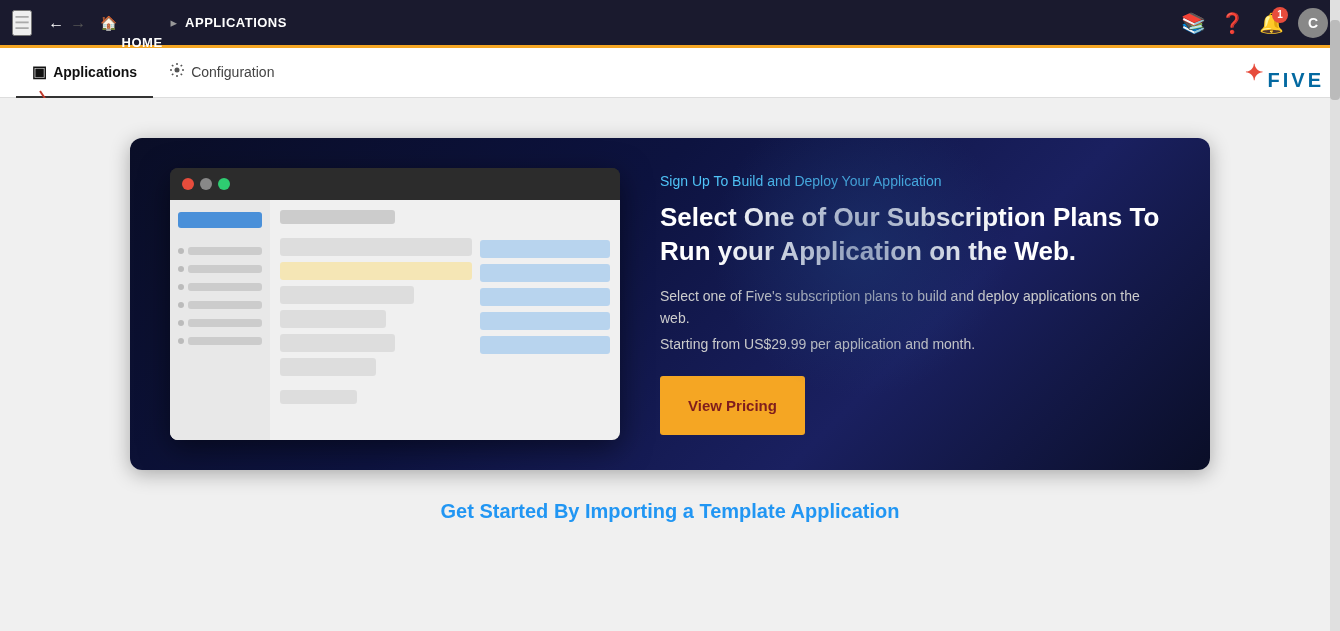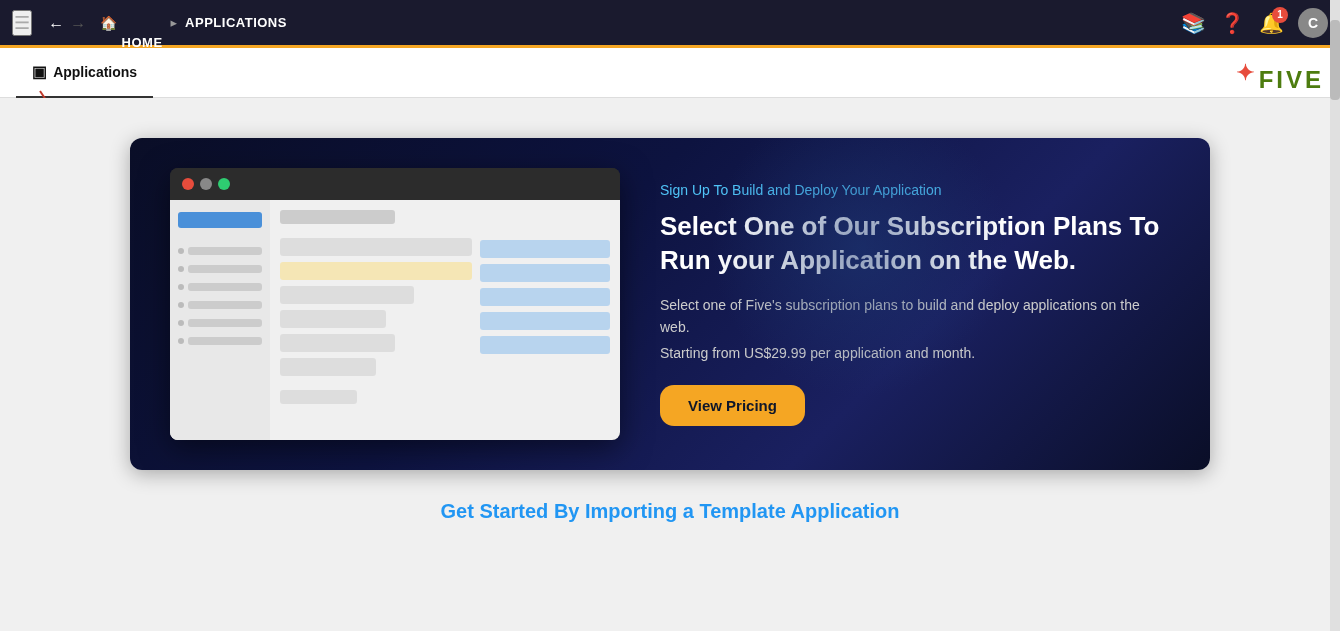--- a/index.html
+++ b/index.html
@@ -300,24 +300,24 @@
     }
     .promo-desc {
       color: #ccc;
       font-size: 14px;
       line-height: 1.6;
       margin-bottom: 20px;
     }
     .promo-desc p { margin-bottom: 4px; }
     .view-pricing-btn {
       background: #f5a623;
-      color: #0f172a;
+      color: #7f1d1d;
       border: none;
-      padding: 12px 28px;
-      border-radius: 14px;
+      padding: 21px 28px;
+      border-radius: 3px;
       font-size: 15px;
       font-weight: bold;
       cursor: pointer;
       display: inline-block;
     }
 
     
     .bottom-text {
       margin-top: 30px;
       font-size: 20px;
@@ -367,30 +367,39 @@
     </div>
     <div class="nav-avatar">C</div>
   </div>
 </nav>
 
 <div class="sub-nav">
   <a class="sub-nav-item active">
     <span class="icon">▣</span>
     <span>Applications</span>
   </a>
+  <a class="sub-nav-item">
+    <span class="icon">
+      <svg width="16" height="16" viewBox="0 0 16 16" fill="#555">
+        <circle cx="8" cy="8" r="2.5"></circle>
+        <path d="M8 1v2M8 13v2M1 8h2M13 8h2M2.93 2.93l1.41 1.41M11.66 11.66l1.41 1.41M2.93 13.07l1.41-1.41M11.66 4.34l1.41-1.41" stroke="#555" stroke-width="1.5" fill="none"></path>
+      </svg>
+    </span>
+    <span>Configuration</span>
+  </a>
 
   <svg style="position:absolute; left:30px; top:38px; pointer-events:none;" width="50" height="50">
     <line x1="10" y1="5" x2="30" y2="35" stroke="#c0392b" stroke-width="2"></line>
     <polygon points="25,38 35,38 28,28" fill="#c0392b"></polygon>
   </svg>
 
   <div class="sub-nav-logo">
     <div class="five-logo">
       <span style="color:#e74c3c; font-size:22px;">✦</span>
-      <span style="color:#4d7c0f; font-weight:900; font-size:24px; letter-spacing:3px;margin-top:14px;">FIVE</span>
+      <span style="color:#0369a1; font-weight:900; font-size:20px; letter-spacing:3px;margin-top:14px;">FIVE</span>
     </div>
   </div>
 </div>
 
 <div class="main-content">
 
   <div class="promo-card">
 
     <div class="mockup-window">
       <div class="mockup-titlebar">

